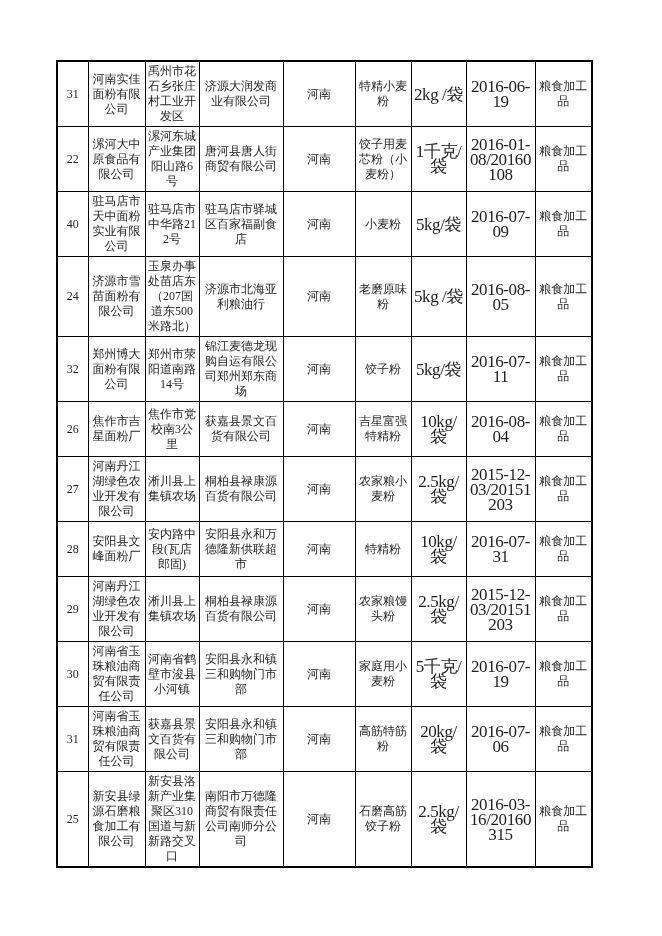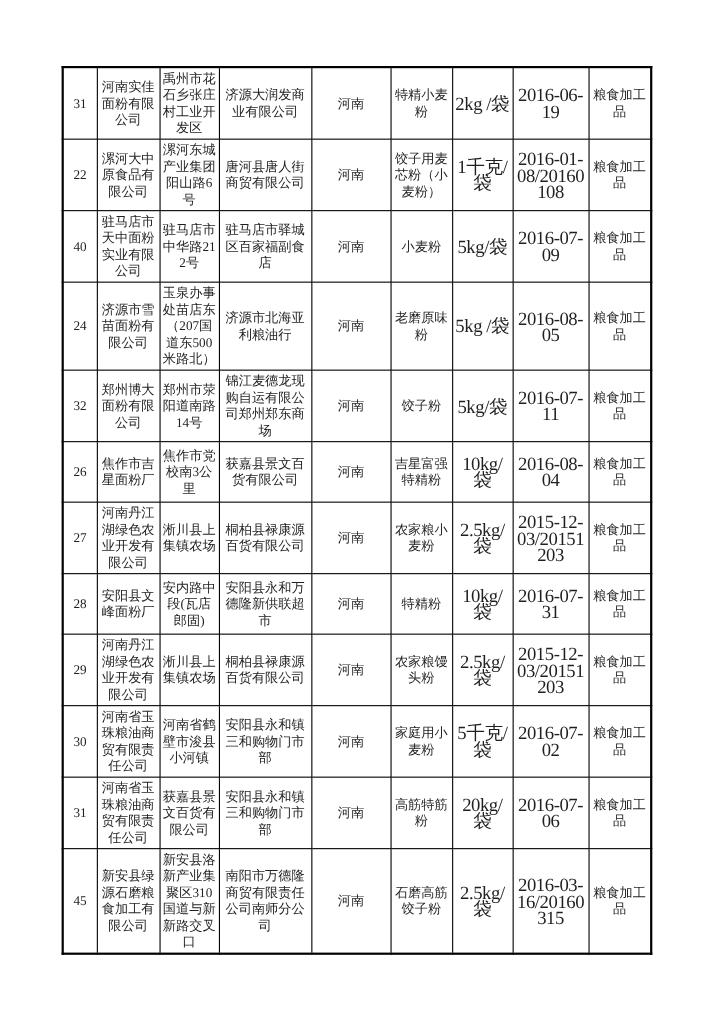--- a/index.html
+++ b/index.html
@@ -172,36 +172,36 @@
       <td class="c-category">粮食加工品</td>
     </tr>
       <tr>
       <td class="c-no">30</td>
       <td class="c-company">河南省玉珠粮油商贸有限责任公司</td>
       <td class="c-address">河南省鹤壁市浚县小河镇</td>
       <td class="c-buyer">安阳县永和镇三和购物门市部</td>
       <td class="c-province">河南</td>
       <td class="c-product">家庭用小麦粉</td>
       <td class="c-spec">5千克/袋</td>
-      <td class="c-date">2016-07-02</td>
+      <td class="c-date">2016-07-19</td>
       <td class="c-category">粮食加工品</td>
     </tr>
       <tr>
       <td class="c-no">31</td>
       <td class="c-company">河南省玉珠粮油商贸有限责任公司</td>
       <td class="c-address">获嘉县景文百货有限公司</td>
       <td class="c-buyer">安阳县永和镇三和购物门市部</td>
       <td class="c-province">河南</td>
       <td class="c-product">高筋特筋粉</td>
       <td class="c-spec">20kg/袋</td>
       <td class="c-date">2016-07-06</td>
       <td class="c-category">粮食加工品</td>
     </tr>
       <tr>
-      <td class="c-no">45</td>
+      <td class="c-no">25</td>
       <td class="c-company">新安县绿源石磨粮食加工有限公司</td>
       <td class="c-address">新安县洛新产业集聚区310国道与新新路交叉口</td>
       <td class="c-buyer">南阳市万德隆商贸有限责任公司南师分公司</td>
       <td class="c-province">河南</td>
       <td class="c-product">石磨高筋饺子粉</td>
       <td class="c-spec">2.5kg/袋</td>
       <td class="c-date">2016-03-16/20160315</td>
       <td class="c-category">粮食加工品</td>
     </tr>
     </tbody>

